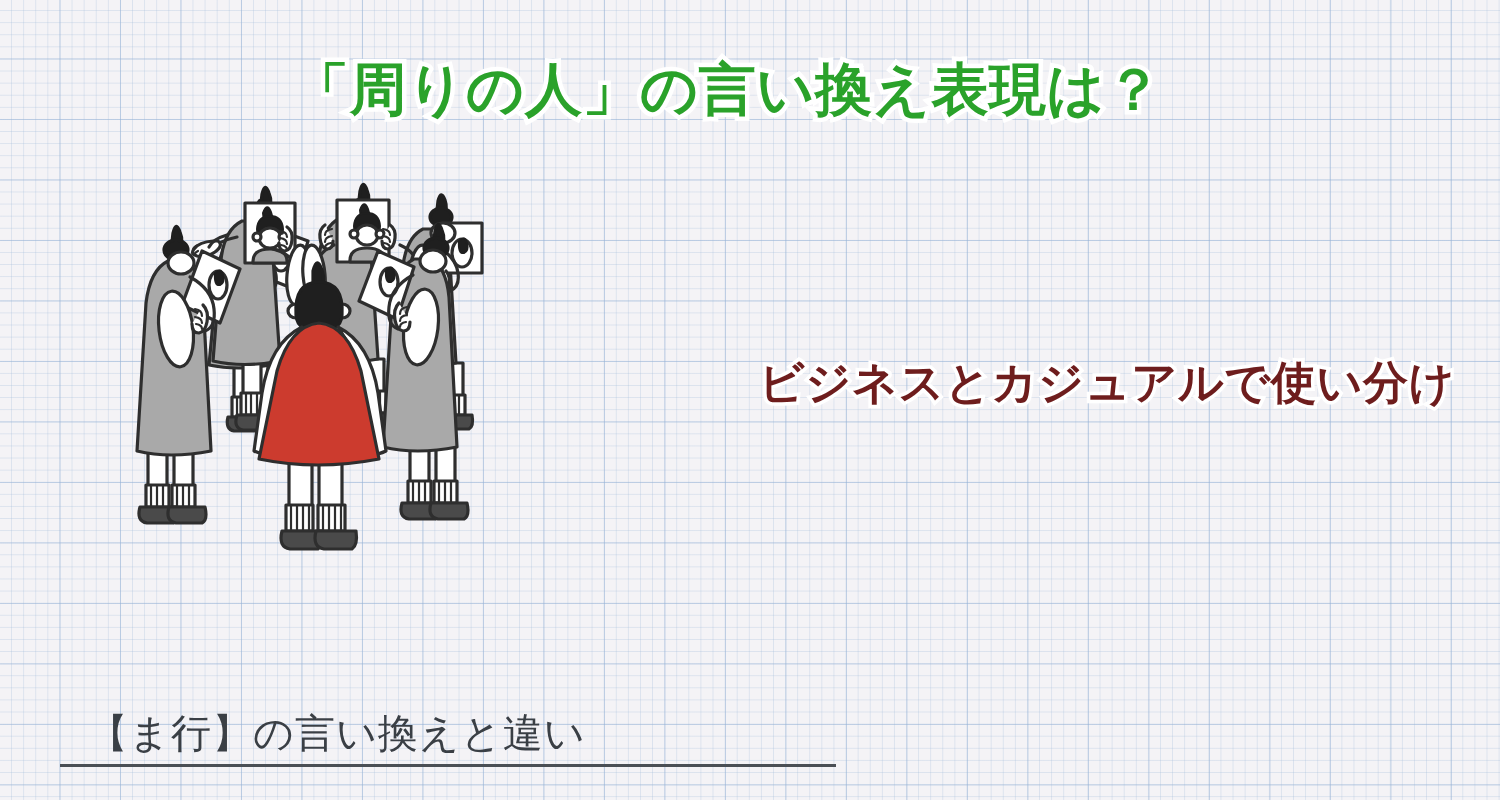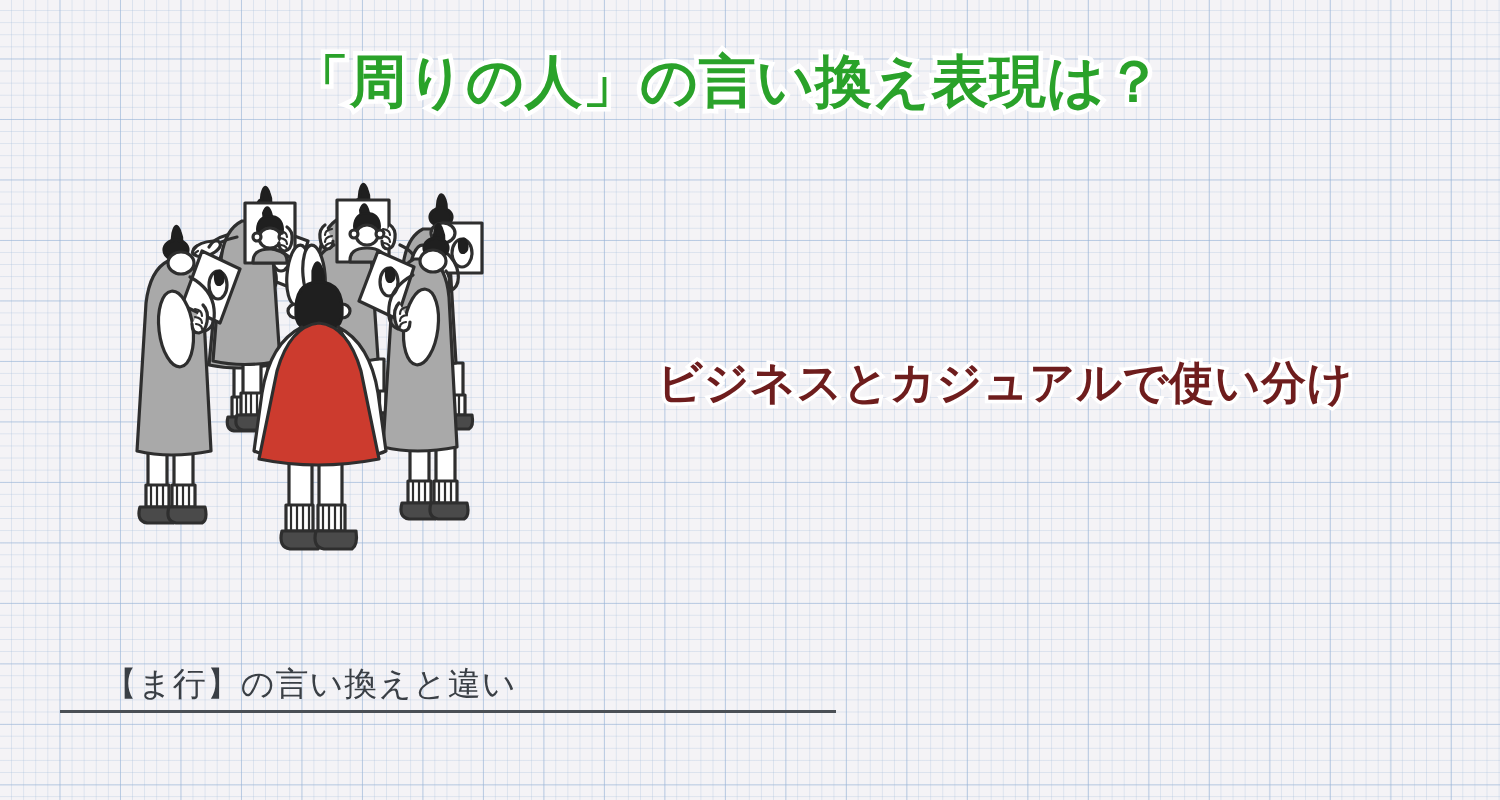--- a/index.html
+++ b/index.html
@@ -29,21 +29,21 @@
       60.5px 60.5px,
       12.1px 12.1px,
       12.1px 12.1px;
     background-position: -1px -2px, -1px -2px, -1px -2px, -1px -2px;
   }
 
   
   #title {
     position: absolute;
     left: 0;
-    top: 52px;
+    top: 60px;
     width: 1455px;
     text-align: center;
     font-size: 57px;
     font-weight: bold;
     line-height: 1.05;
     letter-spacing: 0.5px;
     color: #2aa22a;
     white-space: nowrap;
     -webkit-text-stroke: 9px #ffffff;
     paint-order: stroke fill;
@@ -66,38 +66,38 @@
     font-weight: bold;
     line-height: 1.55;
     letter-spacing: 0.5px;
     color: #6e1d1d;
     white-space: nowrap;
     -webkit-text-stroke: 7px #ffffff;
     paint-order: stroke fill;
     text-shadow:
       0 0 5px #ffffff,
       0 0 9px rgba(255,255,255,0.92);
-    text-align: center;
   }
 
   
   #caption {
     position: absolute;
     left: 60px;
     top: 660px;
     width: 780px;
   }
   #caption-text {
     display: block;
-    font-size: 33px;
+    font-size: 40px;
     line-height: 1.45;
     letter-spacing: 1px;
     color: #3a3f45;
     white-space: nowrap;
-    padding-left: 44px;
+    padding-left: 28px;
+    margin-top: 44px;
   }
   #caption-rule {
     display: block;
     margin-top: 2px;
     width: 776px;
     height: 3px;
     background: #4a4f55;
   }
 
   

